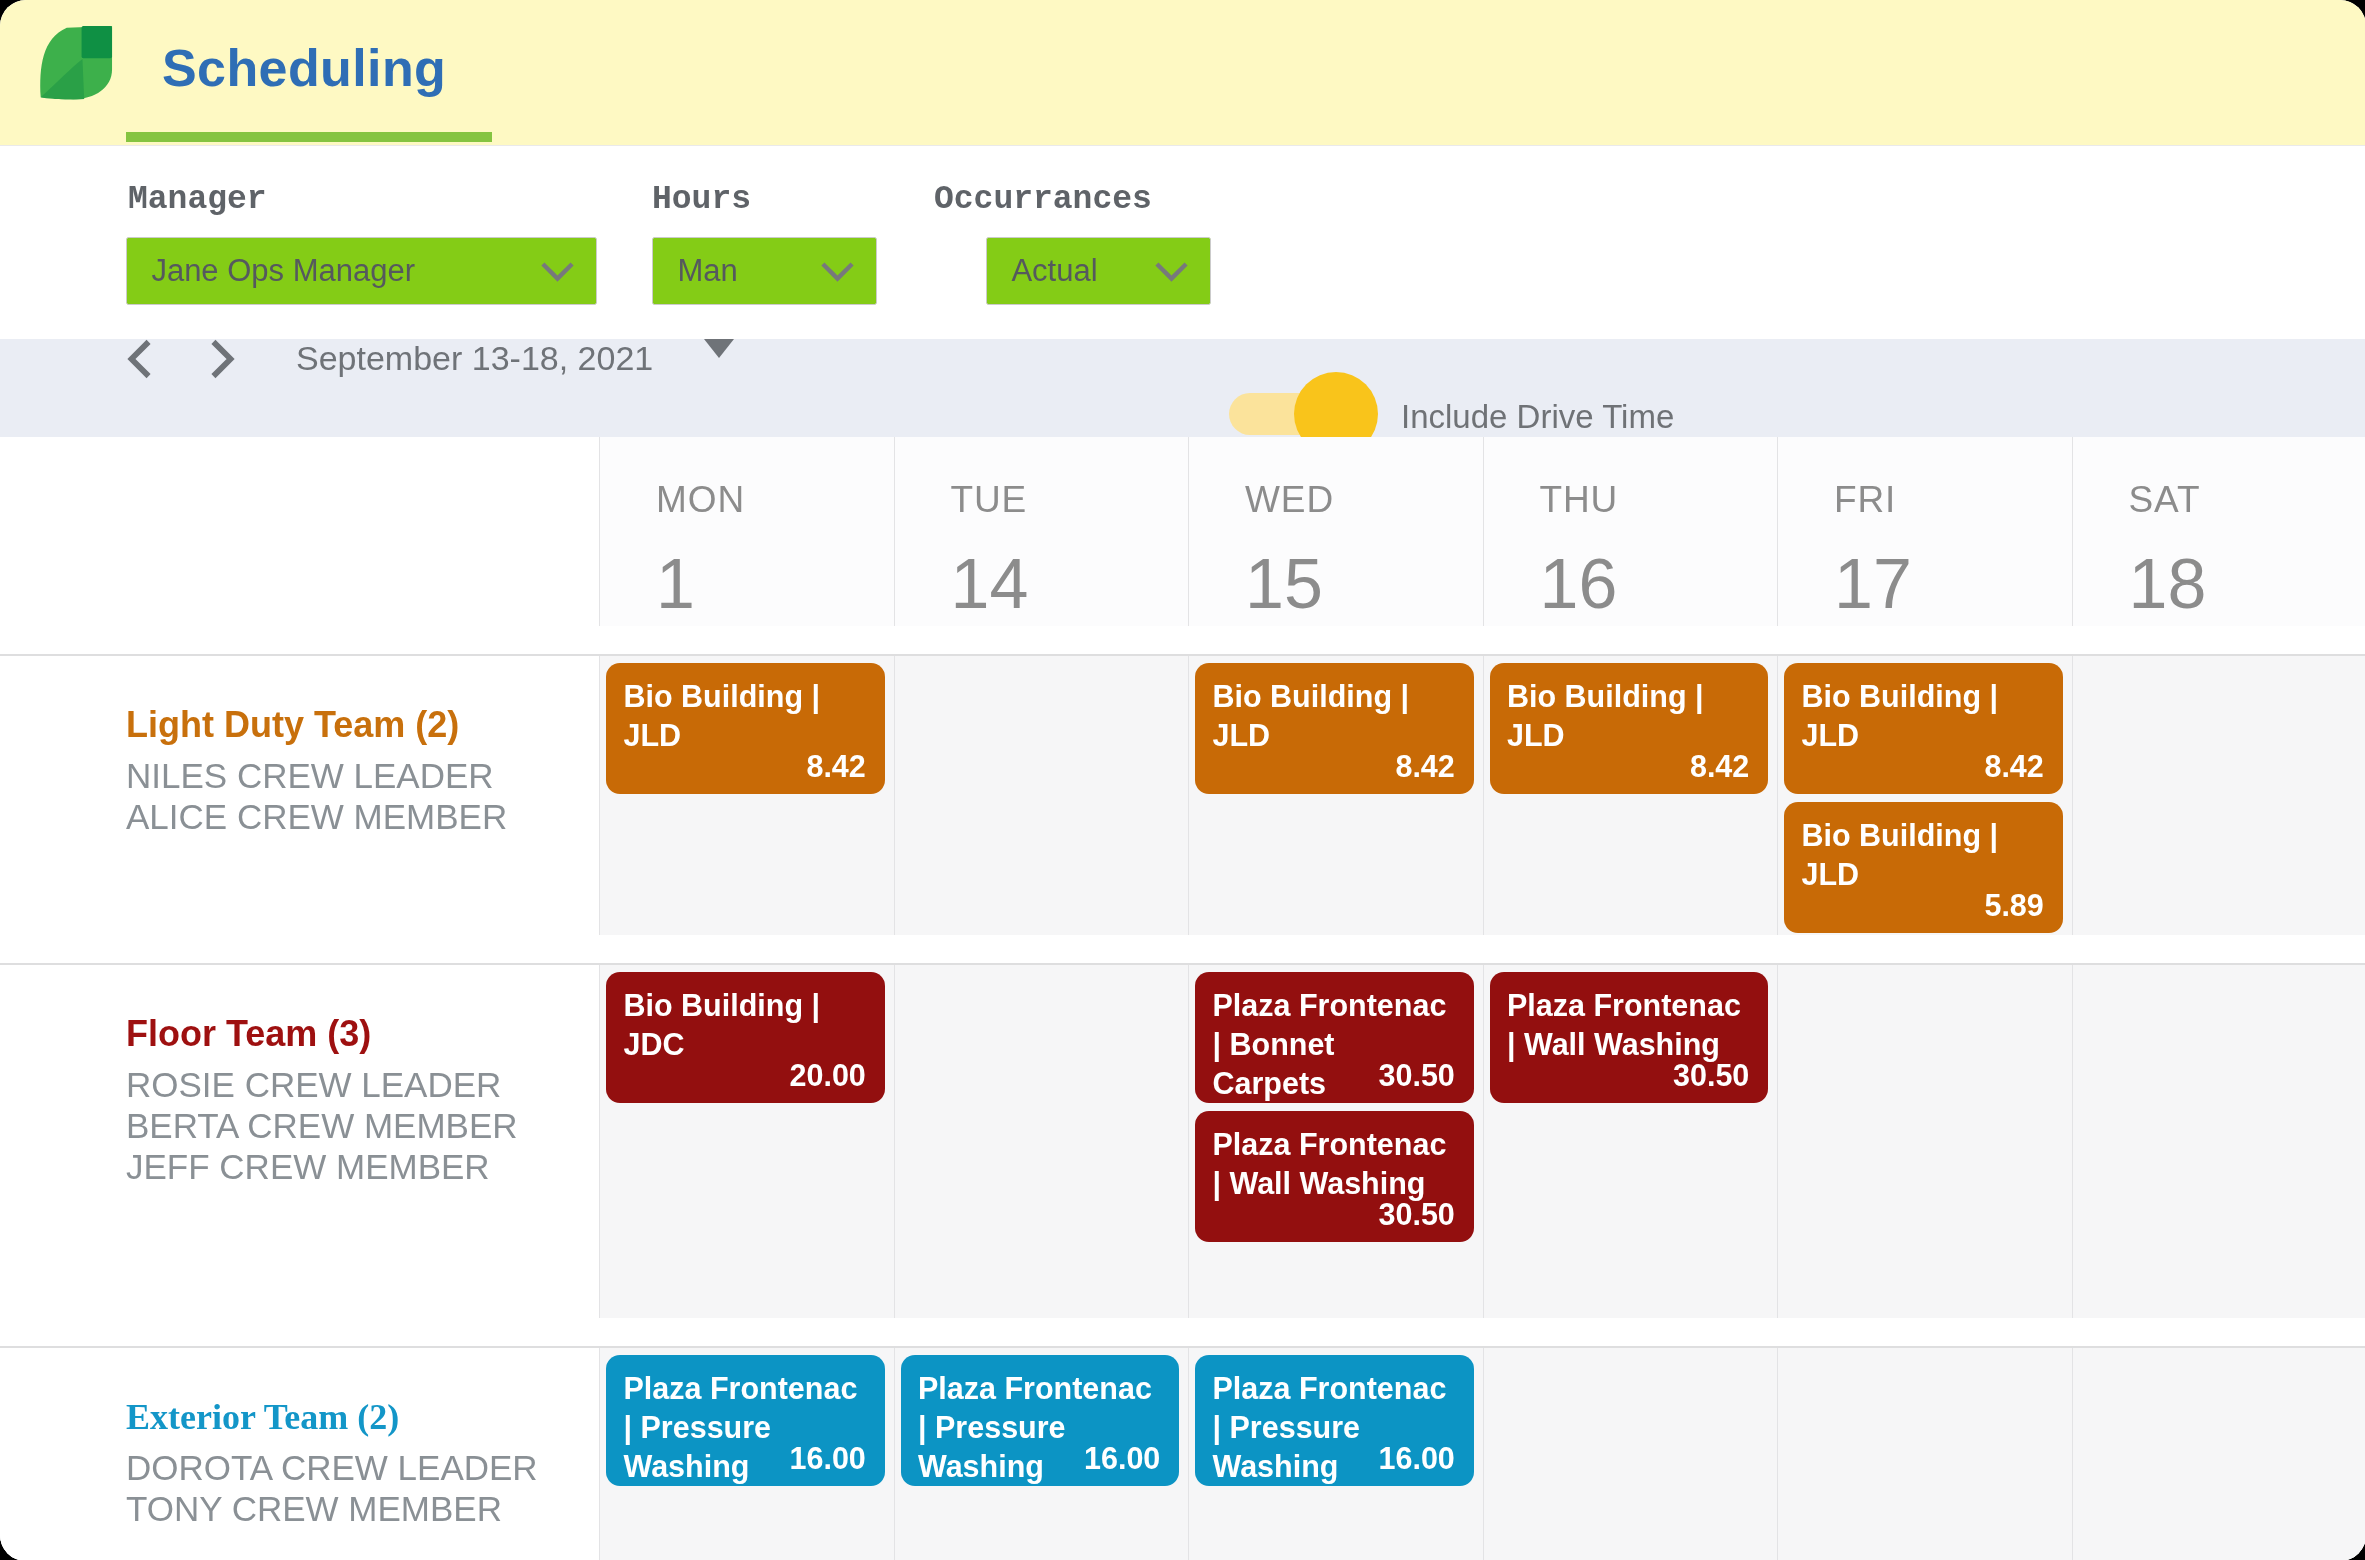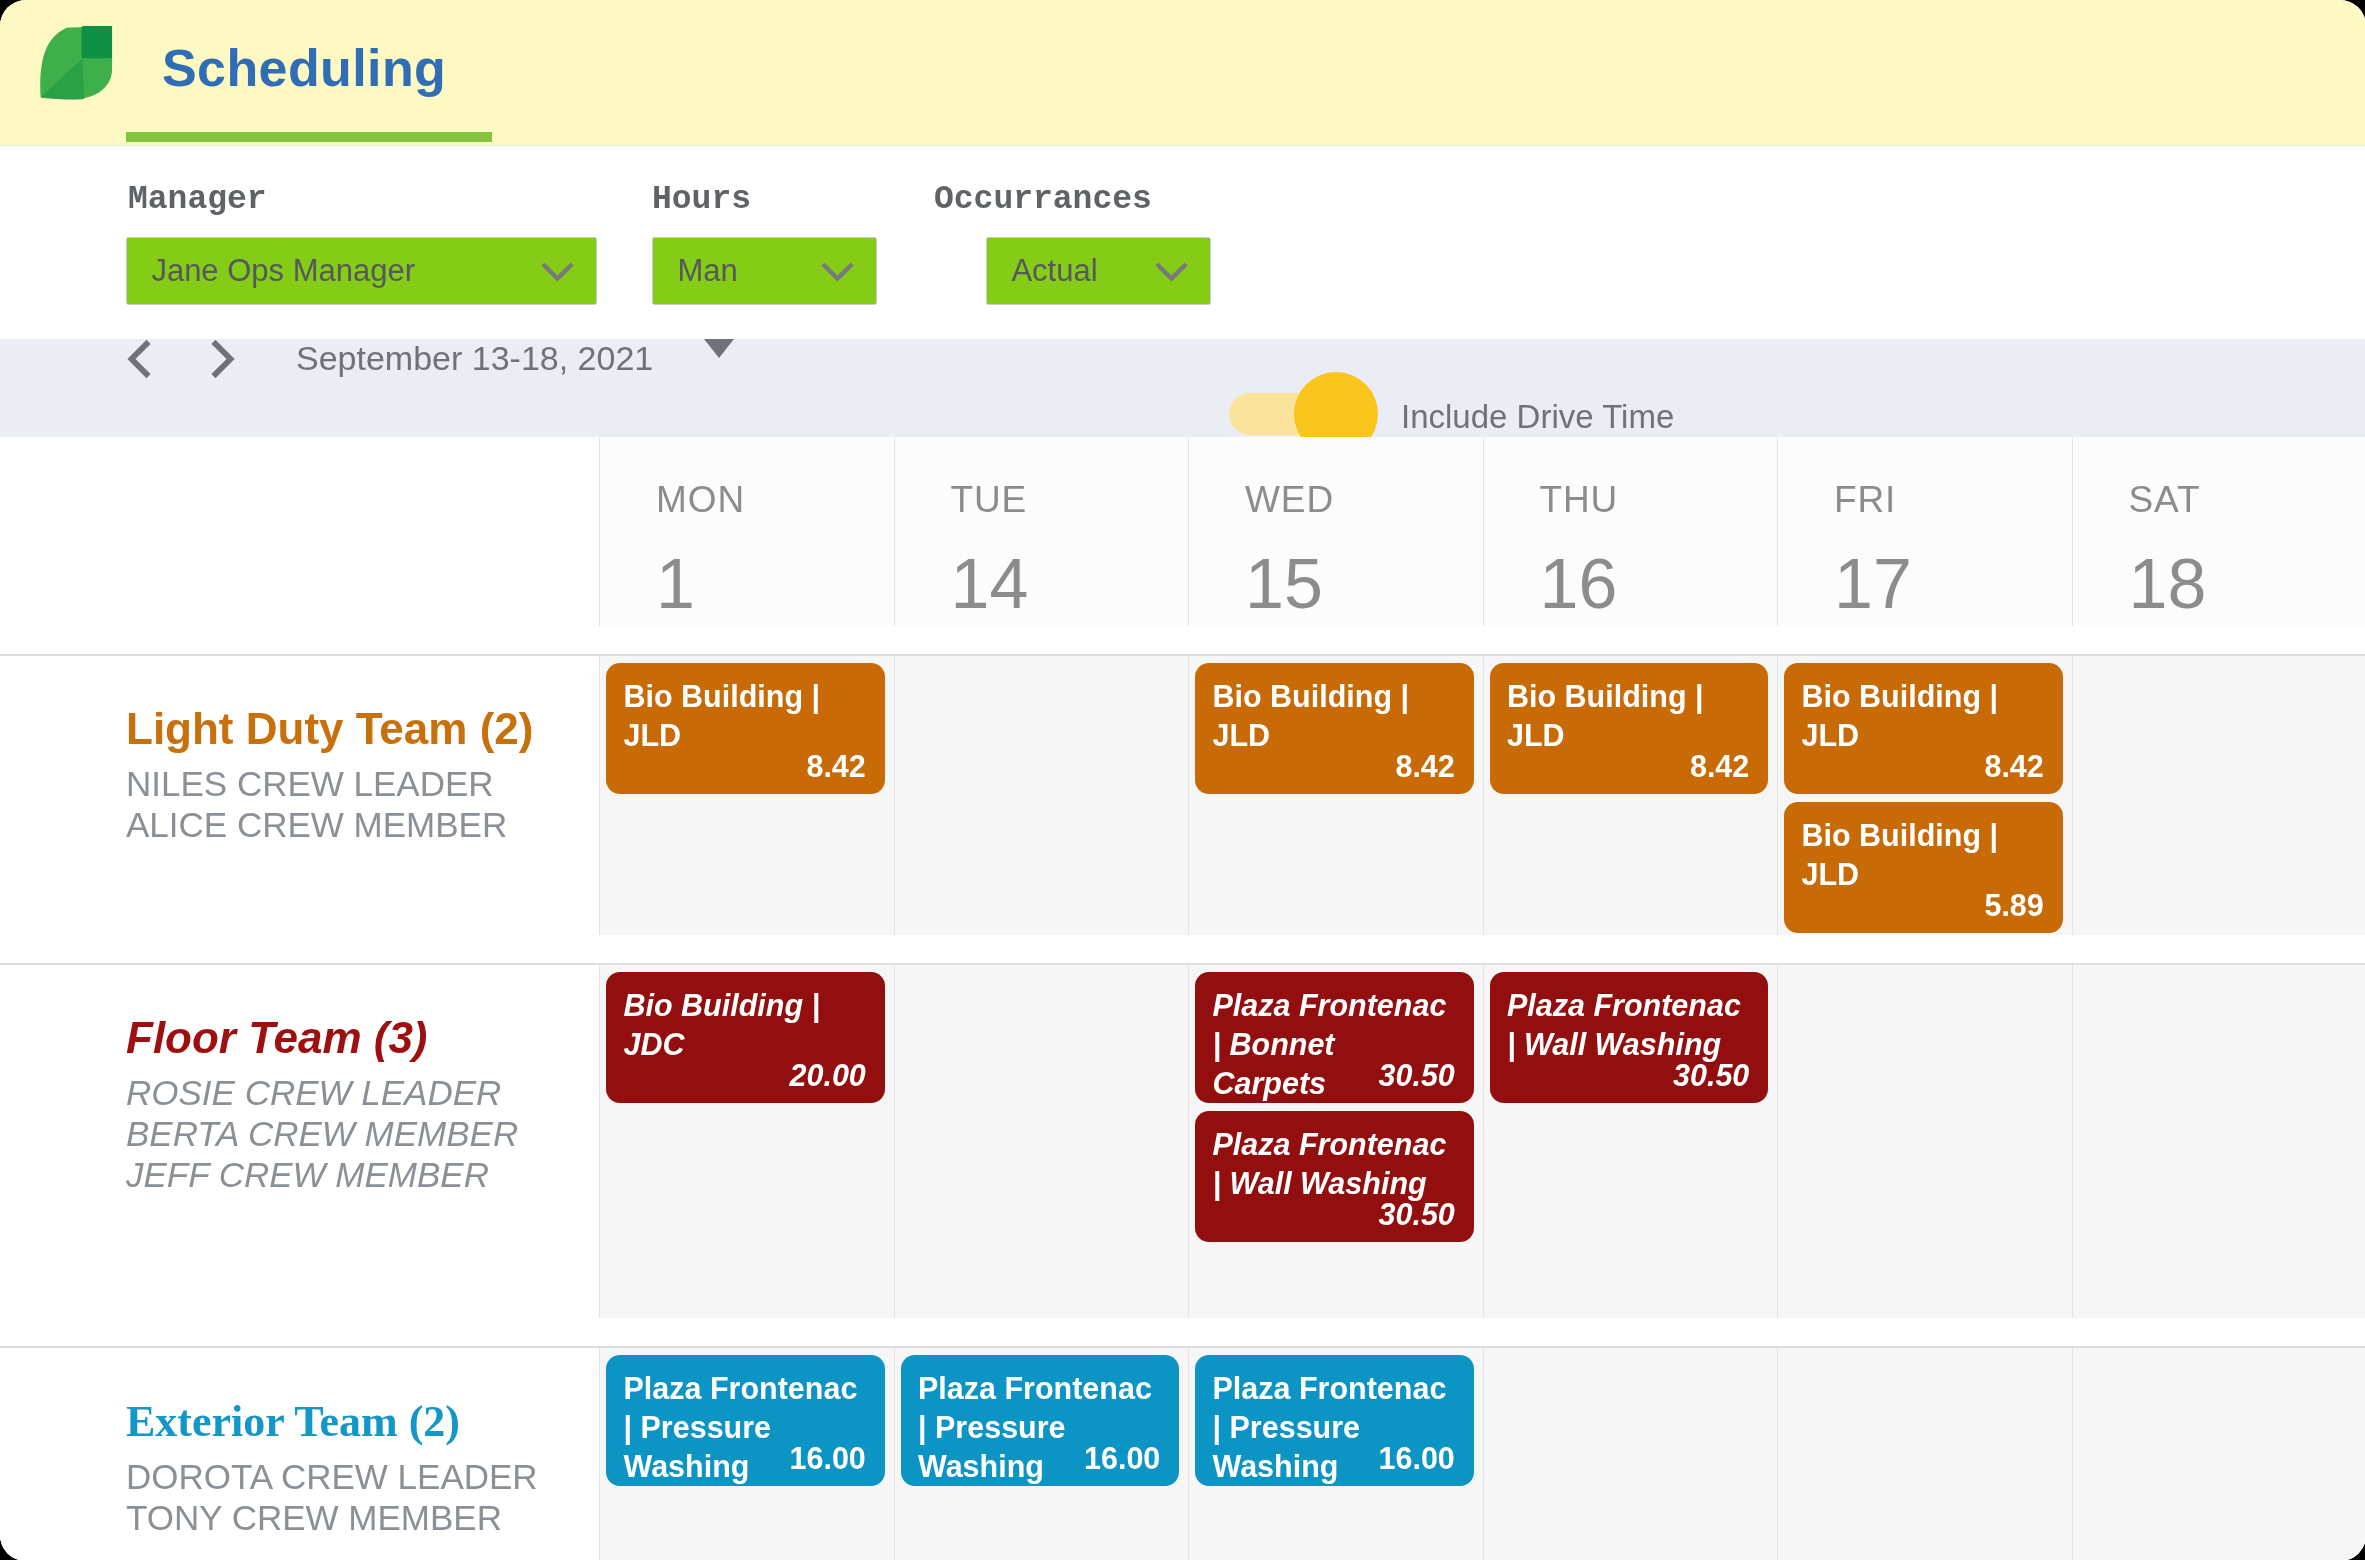--- a/index.html
+++ b/index.html
@@ -64,21 +64,21 @@
   .label-cell { background:#fff; }
   .day-cell { border-left:1.7px solid #E3E3E5; position:relative; }
   .day-cell:last-child { border-right:1.7px solid #E3E3E5; }
   .header-row .day-cell { background:#FCFCFD; padding:42px 0 0 56px; }
   .team-row .day-cell, .empty-row .day-cell { background:#F6F6F7; }
 
   .day-name { font-size:37px; color:#8C8C8C; letter-spacing:0.9px; }
   .day-number { font-size:70px; color:#8C8C8C; margin-top:22.7px; }
 
   .team-label { padding:48px 35px 0 126px; }
-  .team-name { font-size:44px; font-weight:bold; margin-bottom:8.7px; }
+  .team-name { font-size:36px; font-weight:bold; margin-bottom:8.7px; }
   .team-member { font-size:35px; color:#8A9095; line-height:41px; }
 
   .event-card {
     position:absolute; left:6.1px; right:8.7px; height:131px;
     border-radius:14px; color:#fff; padding:14px 17.4px; cursor:pointer;
   }
   .event-title { font-size:30.5px; font-weight:bold; line-height:39px; }
   .event-value { position:absolute; right:19px; bottom:10.5px; font-size:30.5px; font-weight:bold; }
 </style>
 </head>
@@ -204,21 +204,21 @@
             <div class="event-title">Bio Building | JLD</div>
             <div class="event-value">8.42</div>
           </div>
           <div class="event-card" style="background: rgb(200, 106, 6); top: 146px;">
             <div class="event-title">Bio Building | JLD</div>
             <div class="event-value">5.89</div>
           </div>
         </div>
         <div class="day-cell"></div>
       </div>
-      <div class="cal-row team-row" style="height: 355px; font-style: italic;">
+      <div class="cal-row team-row" style="height: 355px;">
         <div class="label-cell team-label">
           <div class="team-name" style="color: rgb(158, 16, 16);">Floor Team (3)</div>
           <div class="team-member">ROSIE CREW LEADER</div>
           <div class="team-member">BERTA CREW MEMBER</div>
           <div class="team-member">JEFF CREW MEMBER</div>
         </div>
         <div class="day-cell">
           <div class="event-card" style="background: rgb(147, 15, 15); top: 7px;">
             <div class="event-title">Bio Building | JDC</div>
             <div class="event-value">20.00</div>

